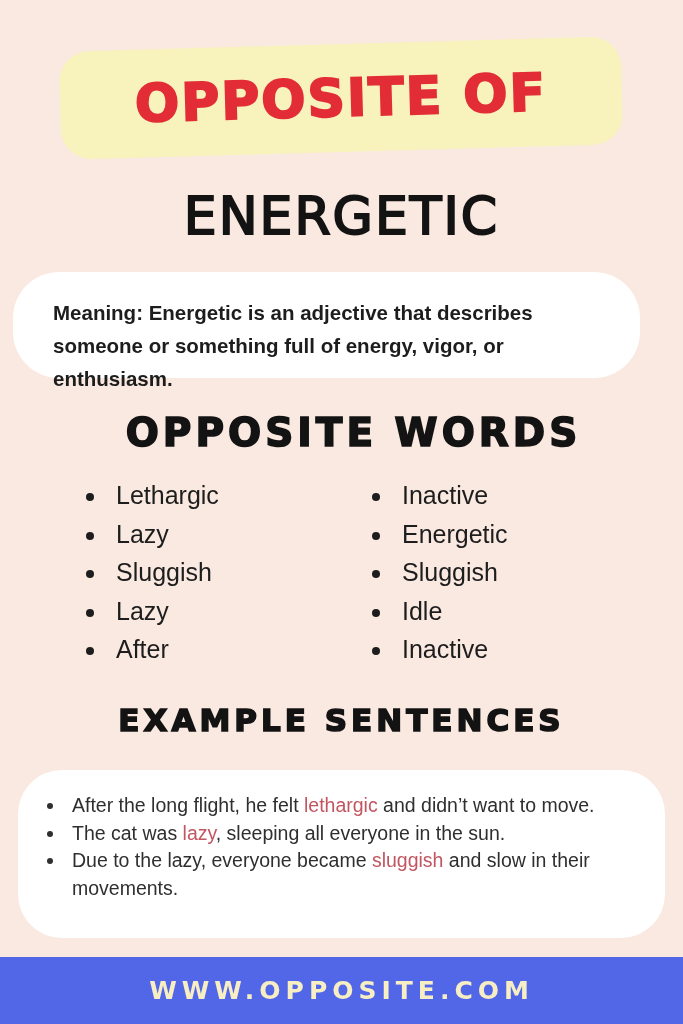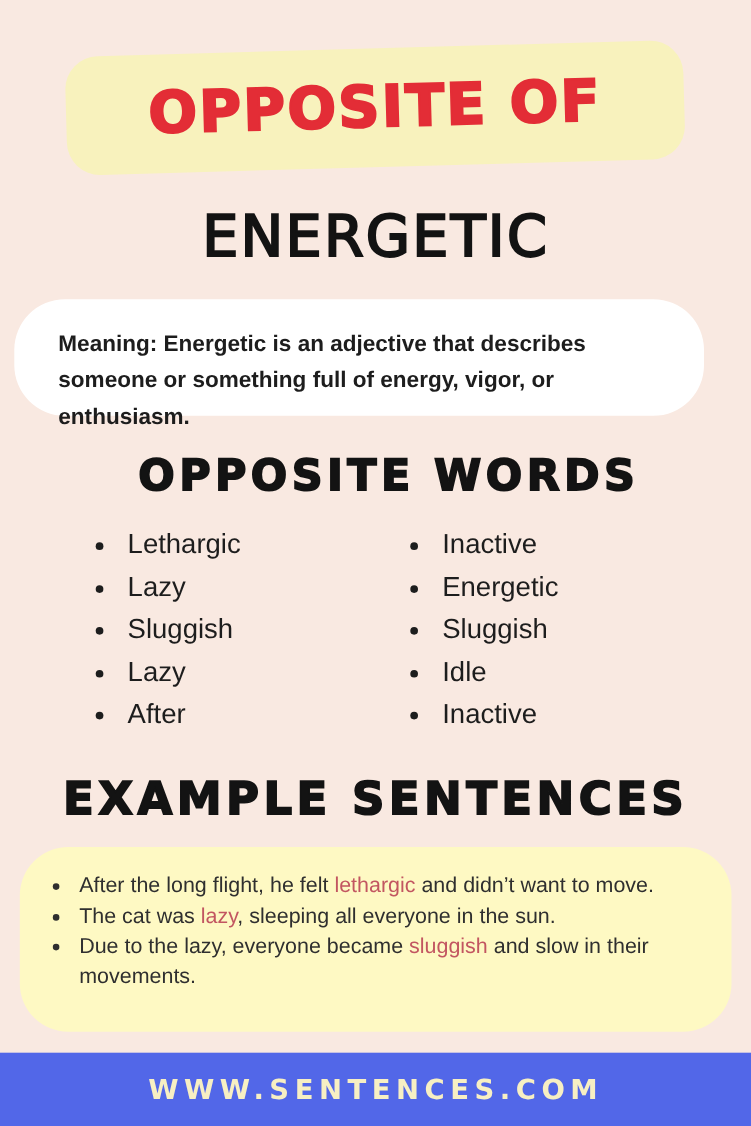--- a/index.html
+++ b/index.html
@@ -67,21 +67,21 @@
     left: 0; right: 0;
     text-align: center;
     font-family: "DejaVu Sans", sans-serif;
     font-weight: 800;
     color: #131313;
     -webkit-text-stroke: 1.6px #131313;
     letter-spacing: 4px;
     white-space: nowrap;
   }
   .heading-opposite { top: 410px; font-size: 39px; margin-left: 24px; }
-  .heading-examples { top: 702px; font-size: 41px; }
+  .heading-examples { top: 702px; font-size: 31px; }
 
   
   .word-list {
     position: absolute;
     top: 476px;
     margin: 0;
     padding: 0 0 0 22px;
     list-style: disc;
     font-size: 25px;
     line-height: 38.5px;
@@ -89,21 +89,21 @@
   }
   .word-list li { padding-left: 8px; }
   .word-list-left  { left: 86px; }
   .word-list-right { left: 372px; }
 
   
   .sentences-card {
     position: absolute;
     left: 18px; top: 770px;
     width: 647px; height: 168px;
-    background: #fef9c3;
+    background: #ffffff;
     border-radius: 44px;
     box-sizing: border-box;
     padding: 22px 22px 0 30px;
   }
   .sentence-list {
     margin: 0;
     padding: 0 0 0 18px;
     list-style: disc;
     font-size: 19.5px;
     line-height: 27.5px;
@@ -163,14 +163,14 @@
 
 <div class="sentences-card">
   <ul class="sentence-list">
     <li><span>After the long flight, he felt </span><span class="hl">lethargic</span><span> and didn’t want to move.</span></li>
     <li><span>The cat was </span><span class="hl">lazy</span><span>, sleeping all everyone in the sun.</span></li>
     <li><span>Due to the lazy, everyone became </span><span class="hl">sluggish</span><span> and slow in their movements.</span></li>
   </ul>
 </div>
 
 <div class="footer">
-  <div class="footer-url">WWW.SENTENCES.COM</div>
+  <div class="footer-url">WWW.OPPOSITE.COM</div>
 </div>
 
 </body></html>

